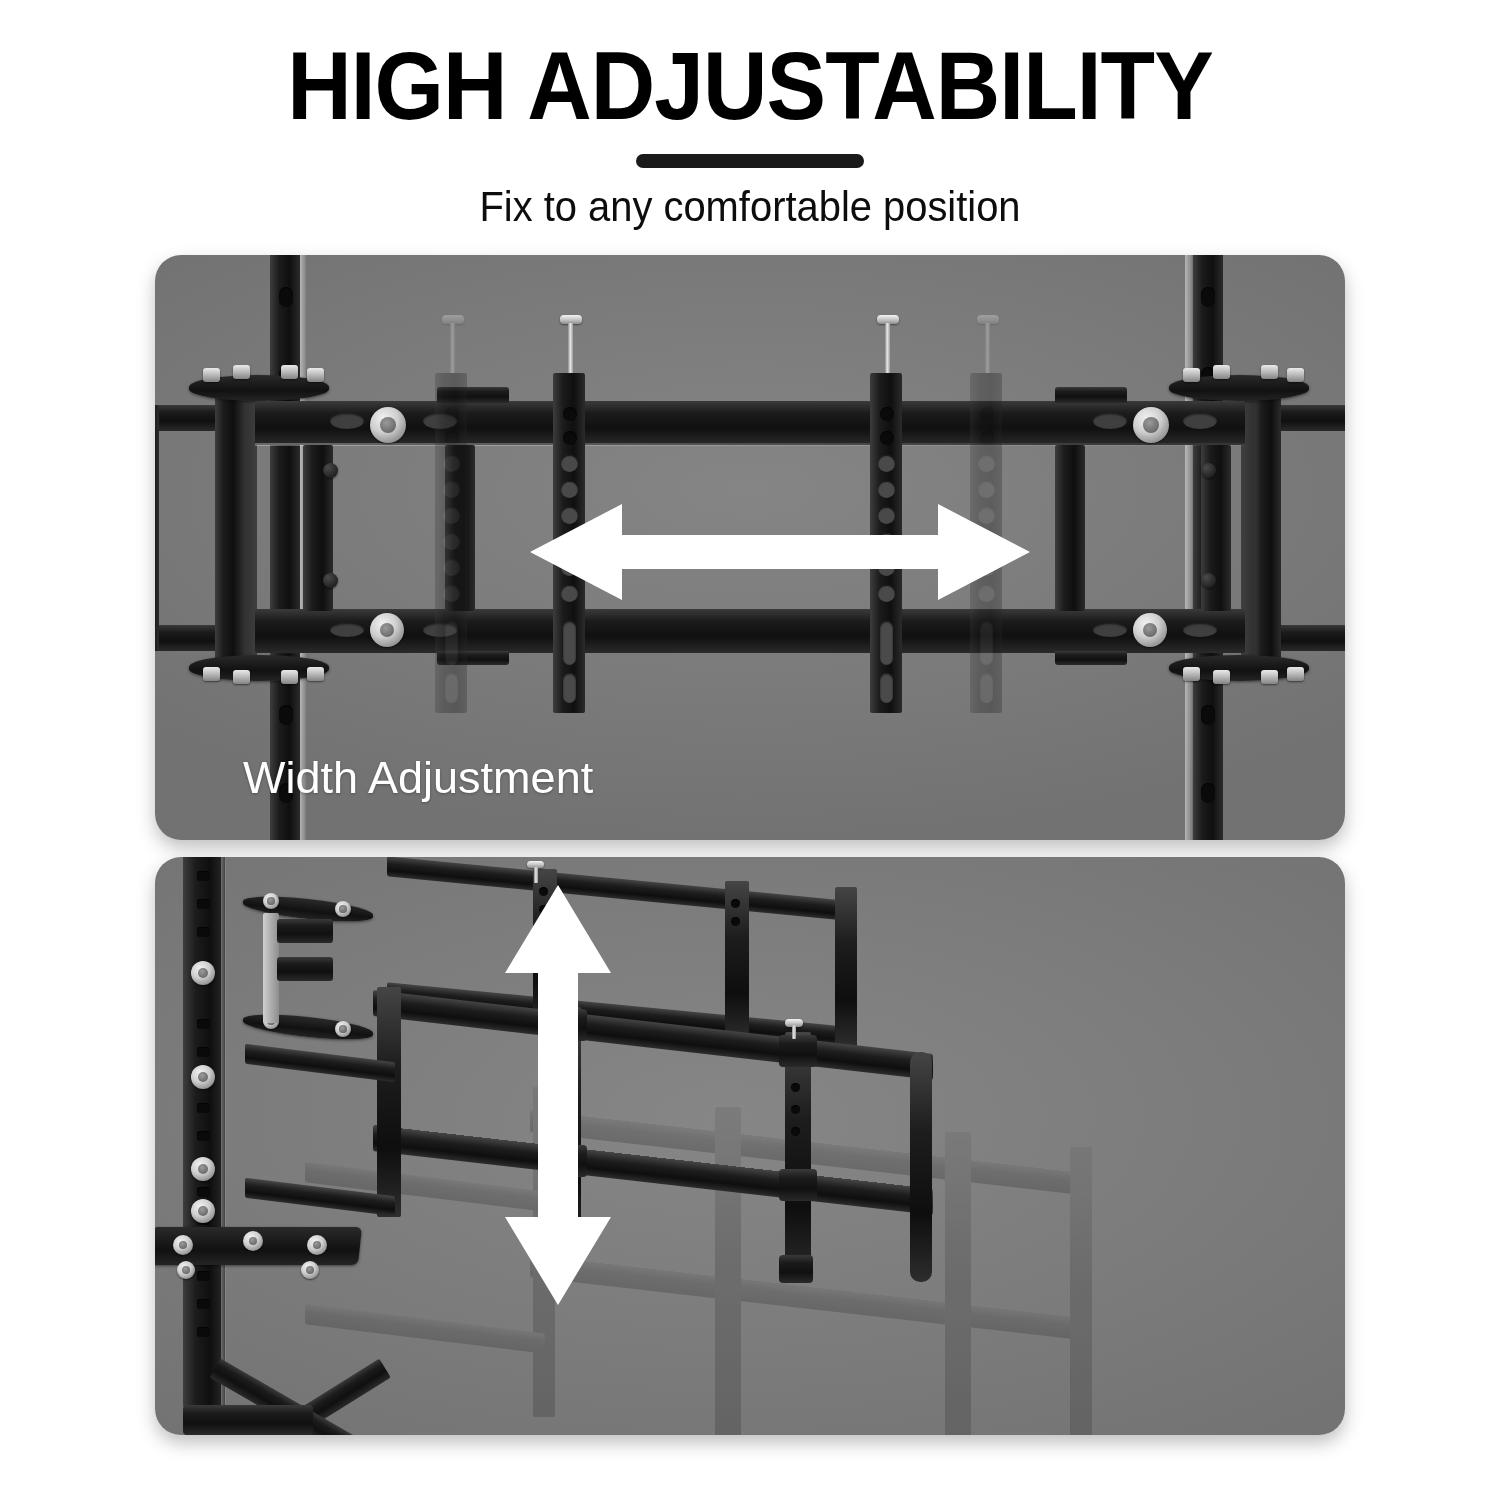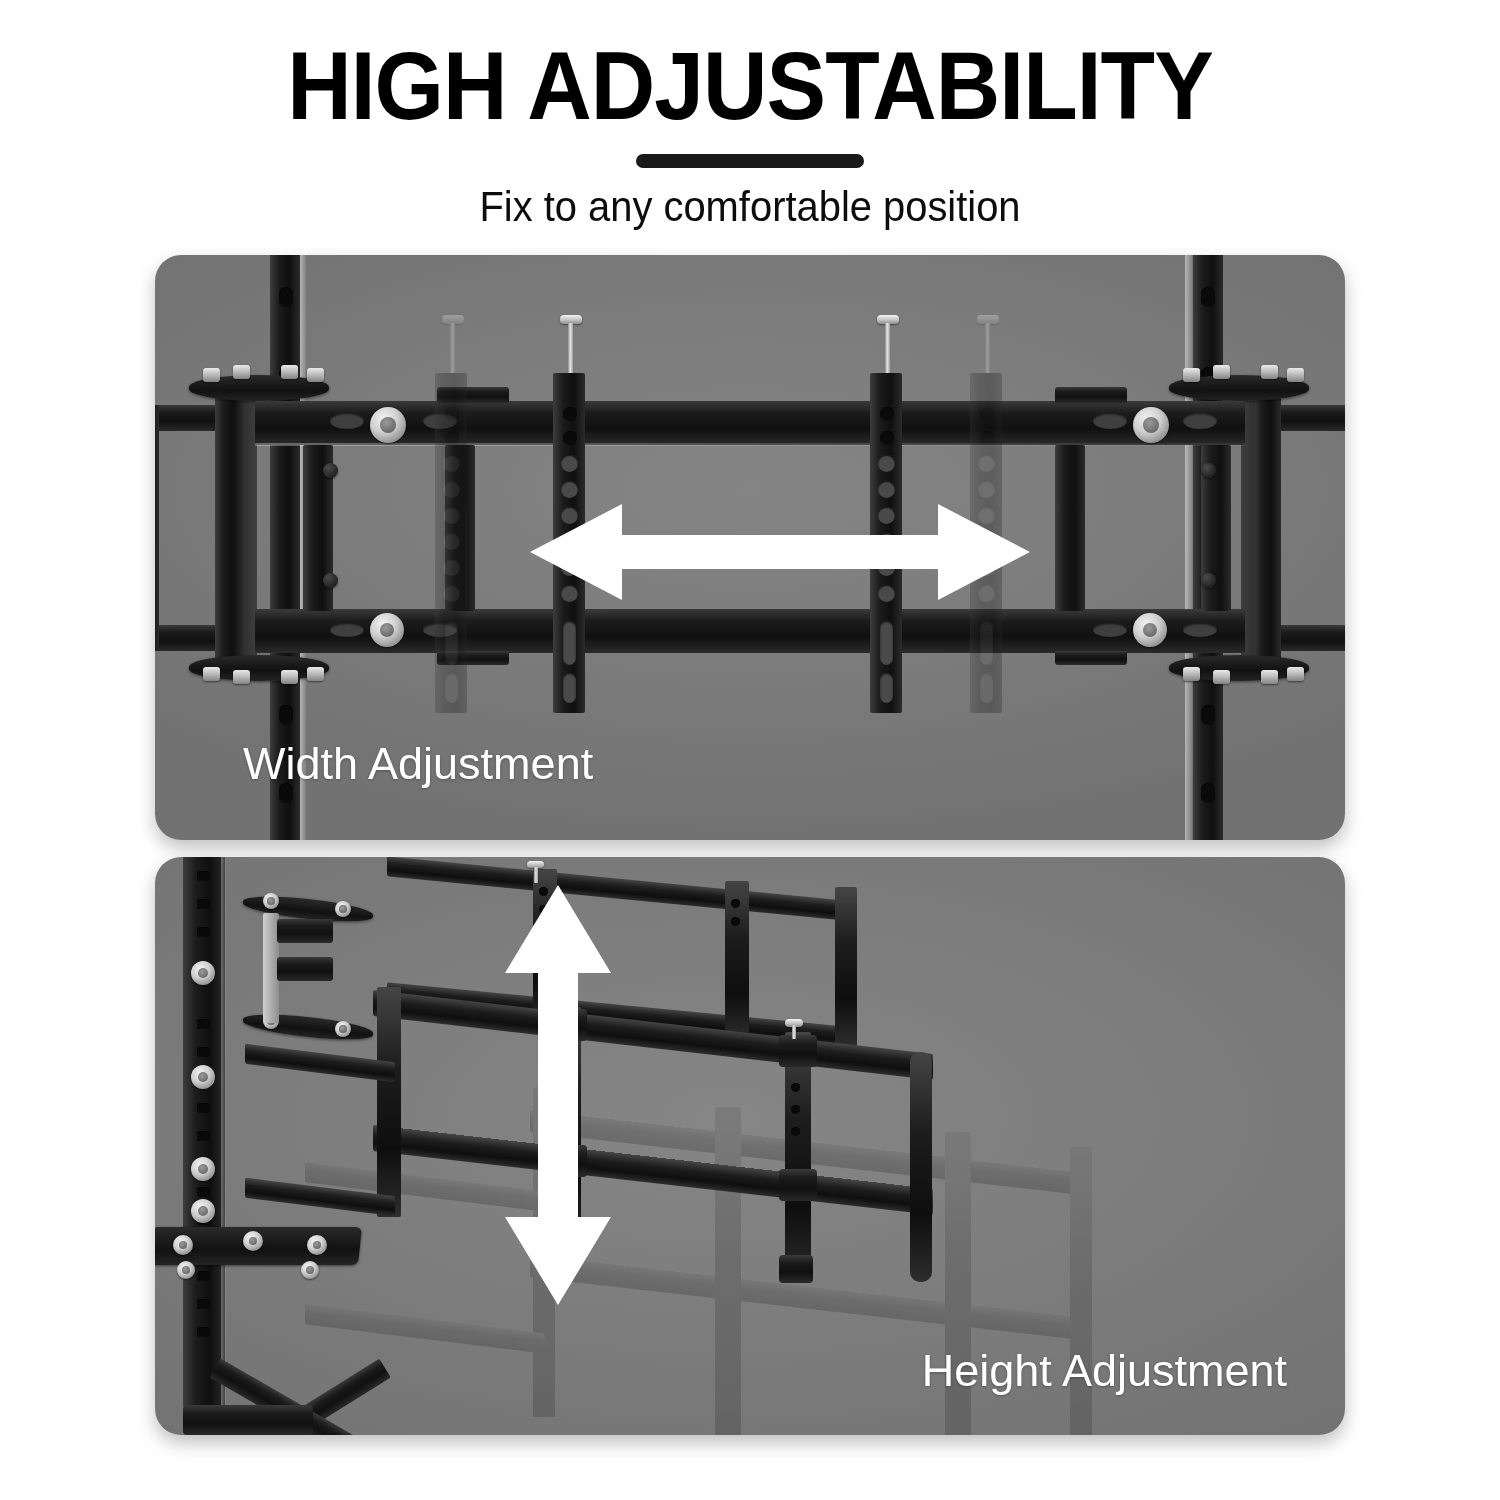--- a/index.html
+++ b/index.html
@@ -81,21 +81,21 @@
     position: absolute;
     color: #ffffff;
     font-family: "Liberation Sans", sans-serif;
     font-size: 45px;
     font-weight: 400;
     letter-spacing: 0px;
     text-shadow: 0 1px 3px rgba(0,0,0,0.28);
     white-space: nowrap;
     z-index: 40;
   }
-  #caption-width { left: 88px; bottom: 50px; }
+  #caption-width { left: 88px; bottom: 36px; }
   #caption-height { right: 58px; bottom: 38px; }
 
   .stage { position: absolute; inset: 0; }
 
   
   .bar {
     position: absolute;
     background: linear-gradient(180deg,#3a3a3a 0%,#1b1b1b 28%,#101010 62%,#2a2a2a 100%);
     border-radius: 2px;
   }
@@ -464,14 +464,13 @@
       <div class="bolt" style="left:22px; top:404px; width:18px; height:18px;"></div>
       <div class="bolt" style="left:146px; top:404px; width:18px; height:18px;"></div>
       <div class="bar" style="left:28px; top:548px; width:130px; height:30px; border-radius:4px;"></div>
     </div>
 
     <svg class="arrow-v" style="left:348px; top:28px;" width="110" height="420" viewBox="0 0 110 420">
       <polygon points="55,0 108,88 75,88 75,332 108,332 55,420 2,332 35,332 35,88 2,88" fill="#ffffff"></polygon>
     </svg>
   </div>
 
-  <div class="panel-caption" id="caption-height">Height Adjustment</div>
 </div>
 
 </body></html>

